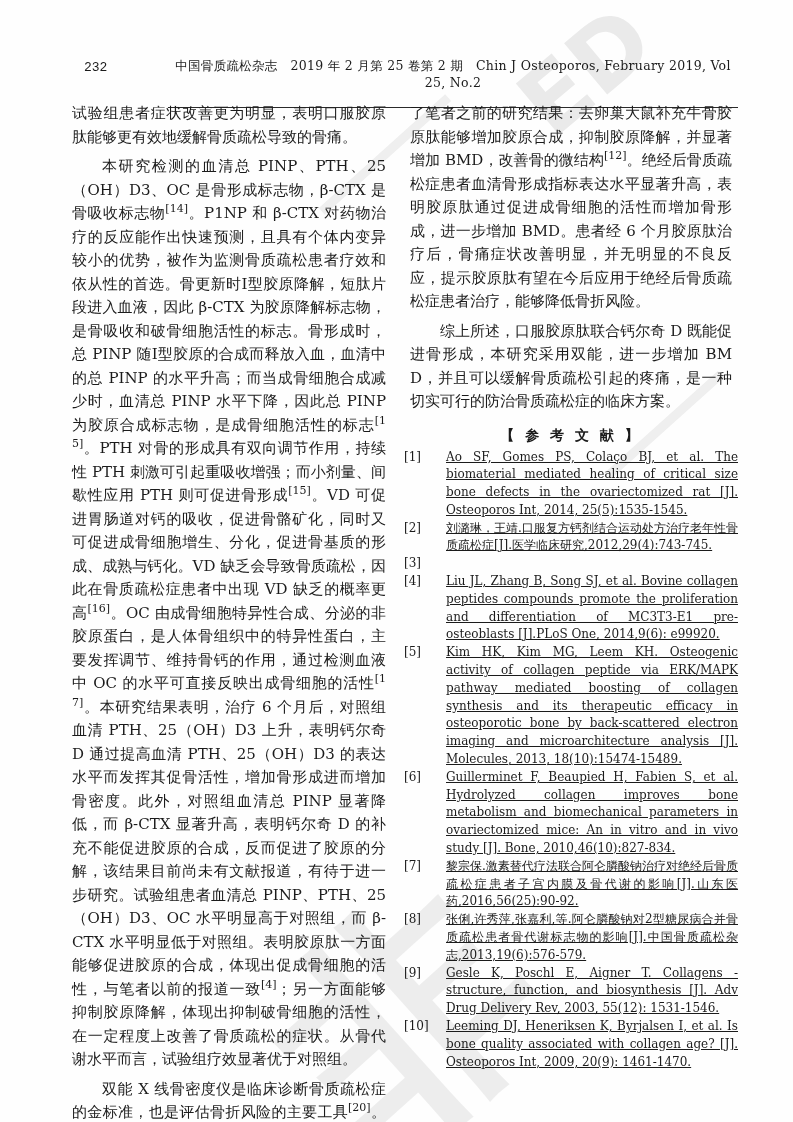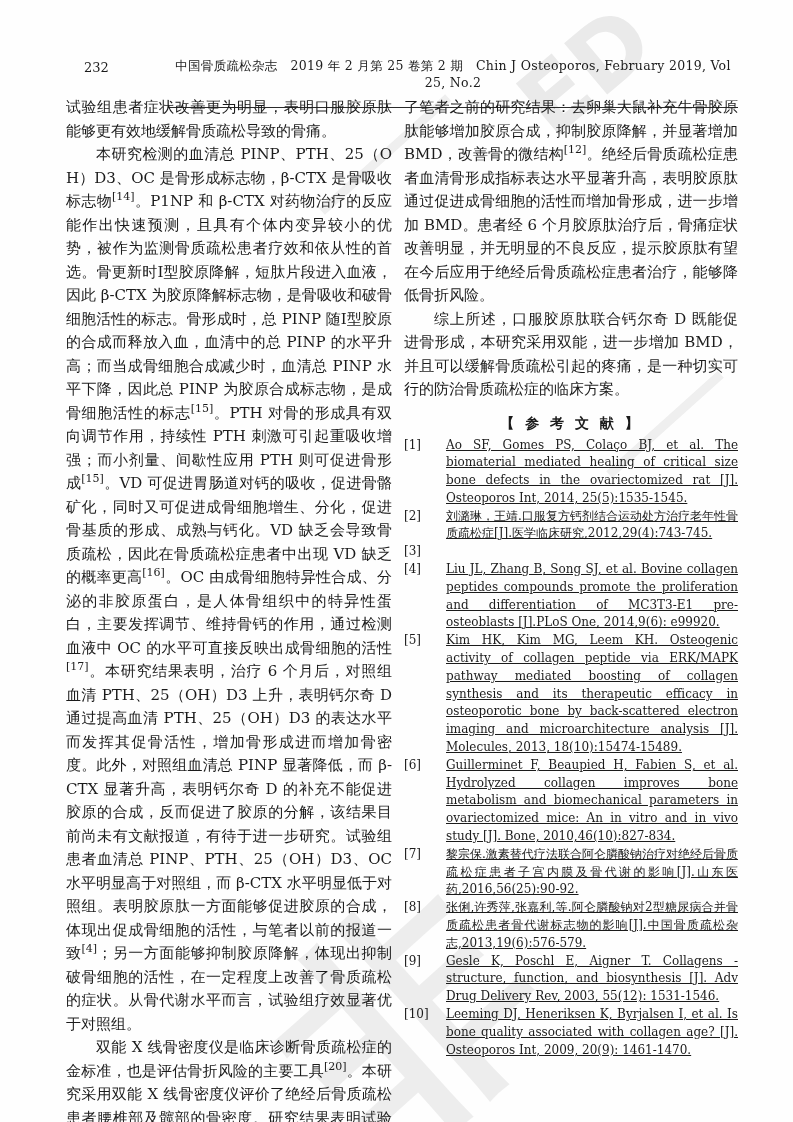--- a/index.html
+++ b/index.html
@@ -8,33 +8,34 @@
     width:793px; height:1122px;
     background:#fefefe;
     font-family:"DejaVu Serif","Liberation Serif",serif;
     color:#1b1b1b;
     overflow:hidden;
   }
   
   .hdr-num {
     position:absolute; left:84px; top:60px;
     font-size:13px;
+    font-family:Liberation Mono, monospace;
   }
   .hdr-journal {
     position:absolute; left:168px; top:58px; width:570px;
     text-align:center; font-size:12.5px;
     padding-bottom:17px;
     border-bottom:1px solid #2a2a2a;
     letter-spacing:0.3px;
   }
   
   .col-left  { position:absolute; left:66px;  top:96px; width:326px; }
   .col-right { position:absolute; left:404px; top:96px; width:334px; }
   p.body-par {
-    margin:0; font-size:15px; line-height:23.5px;
+    margin:6px; font-size:15px; line-height:23.5px;
     text-align:justify; word-break:break-all;
   }
   p.body-par sup { font-size:11px; line-height:0; }
   .indent { text-indent:2em; }
   
   .refs-header {
     margin:13px 0 4px; text-align:center;
     font-size:14px; font-weight:bold; letter-spacing:3px;
   }
   .ref-item {

